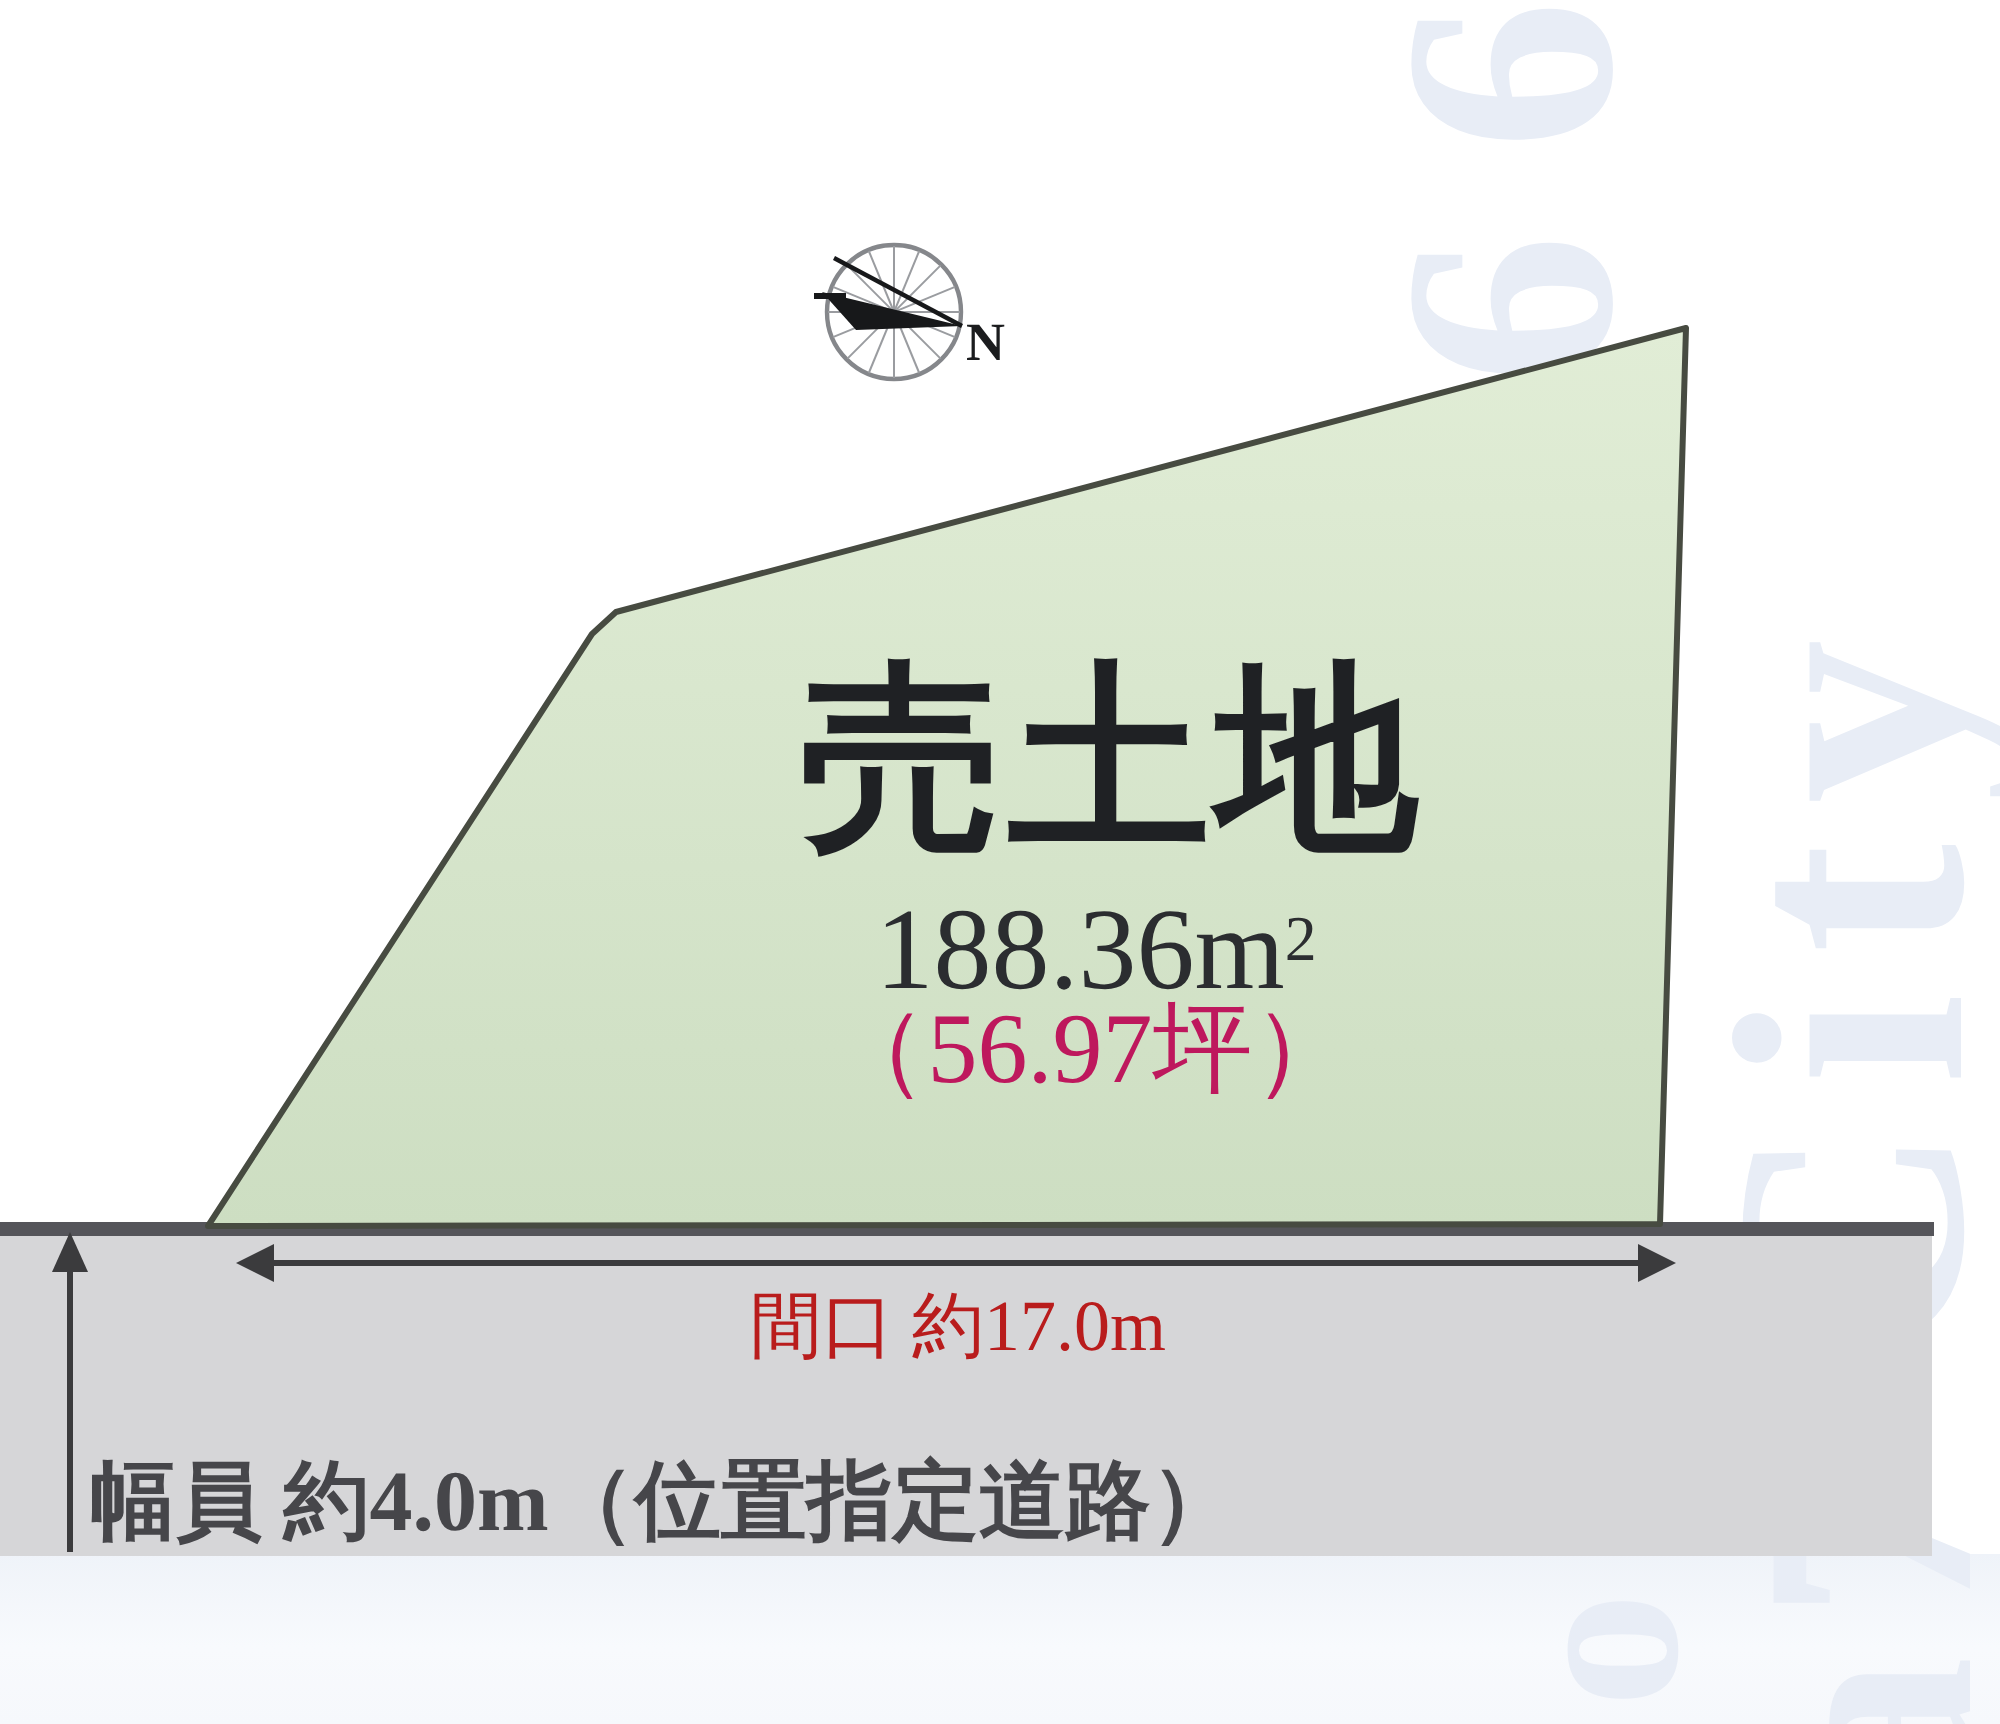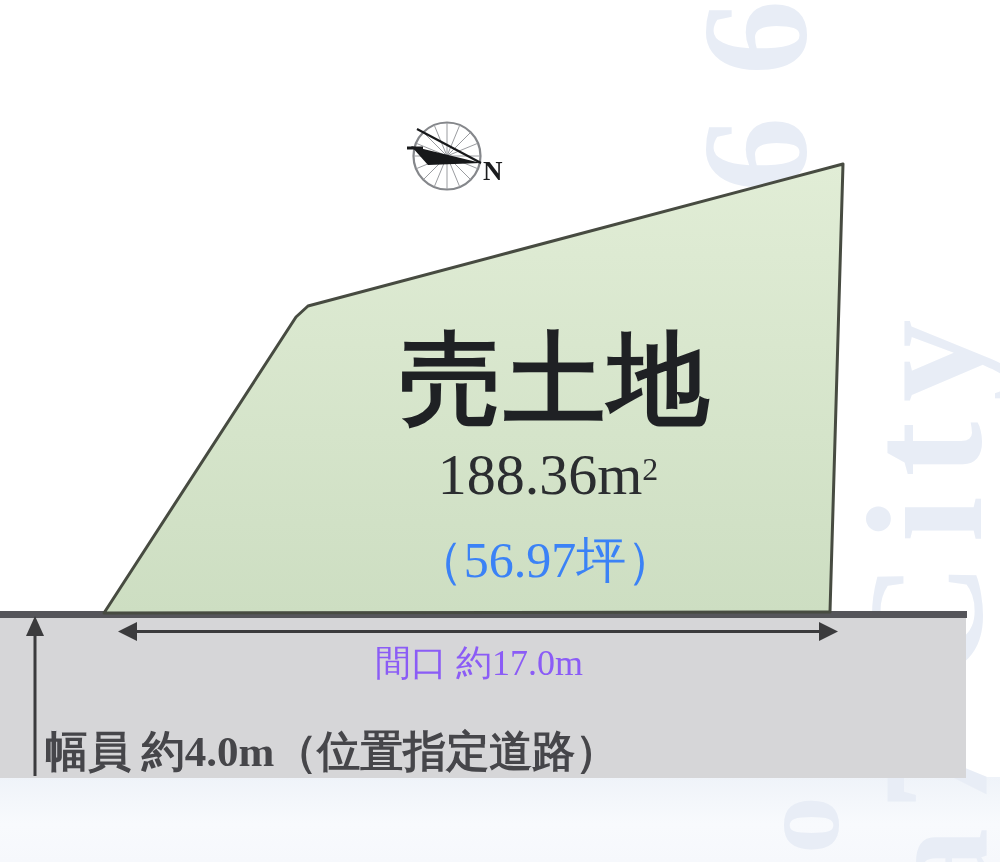--- a/index.html
+++ b/index.html
@@ -28,24 +28,24 @@
     font-size:150px;letter-spacing:0.12em;transform:rotate(-90deg);}
   svg.geom{position:absolute;left:0;top:0;z-index:2;}
   
   .label{position:absolute;z-index:3;color:#26282b;line-height:1;white-space:nowrap;}
   .title{left:556px;top:330px;transform:translateX(-50%);
     font-size:101px;font-weight:600;letter-spacing:0.03em;color:#1f2124;}
   .area{left:548px;top:446px;transform:translateX(-50%);
     font-size:58px;font-weight:400;color:#2b2d30;}
   .area sup{font-size:55%;vertical-align:14px;}
   .tsubo{left:545px;top:499px;transform:translateX(-50%);
-    font-size:50px;font-weight:500;color:#3b82f6;margin-top:36px;}
+    font-size:50px;font-weight:500;color:#be185d;}
   .north{left:483px;top:158px;font-size:27px;font-weight:700;color:#1b1c1e;}
   .frontage{left:479px;top:645px;transform:translateX(-50%);
-    font-size:36px;font-weight:500;color:#8b5cf6;}
+    font-size:36px;font-weight:500;color:#b91c1c;}
   .roadwidth{left:45px;top:730px;font-size:43px;font-weight:600;color:#46464a;}
 </style>
 </head>
 <body>
 
 <div class="stage">
 
   <div class="bottom-strip"></div>
 
   <div>

